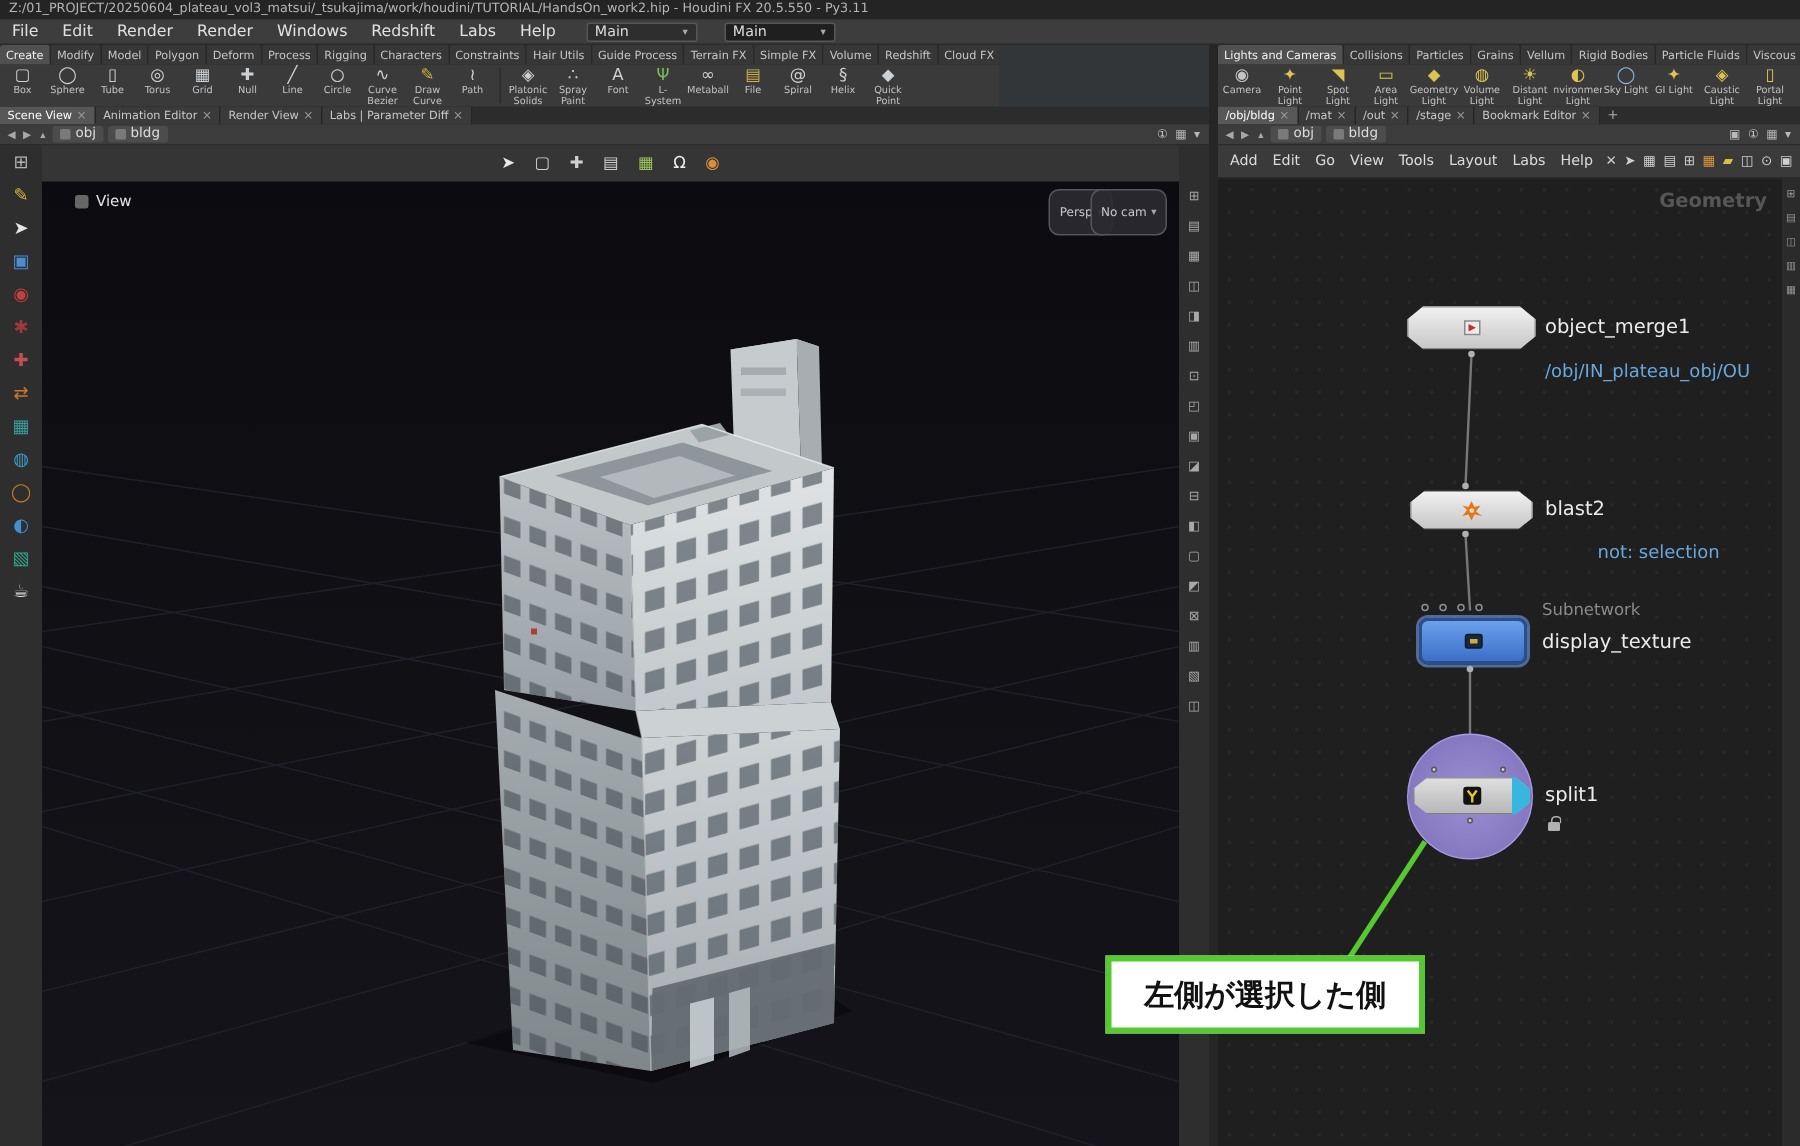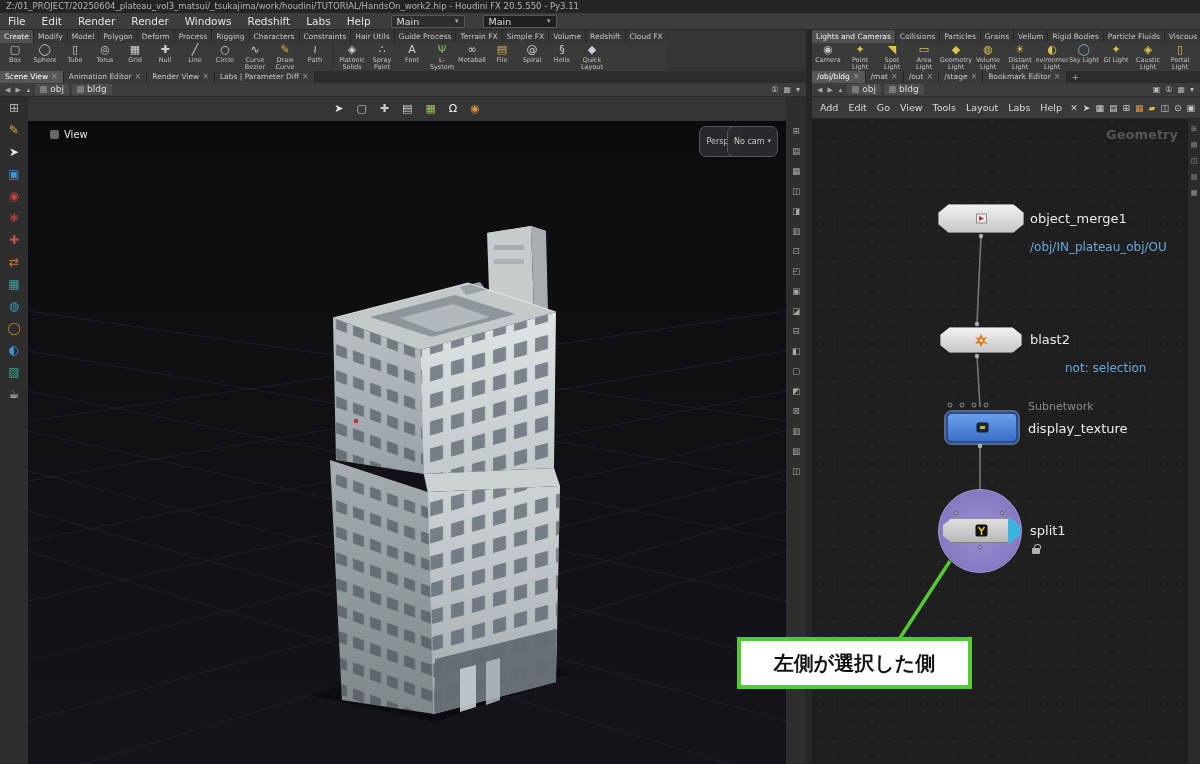--- a/index.html
+++ b/index.html
@@ -115,21 +115,21 @@
   .node-label { position:absolute; font-size:13px; color:#ebebeb; white-space:nowrap; }
   .node-sub { position:absolute; font-size:12px; color:#69a8dc; white-space:nowrap; }
   .node-type { position:absolute; font-size:11px; color:#8b8b8b; white-space:nowrap; }
   .ndot { position:absolute; width:4px; height:4px; border-radius:50%; background:#cfcfcf; border:1px solid #555; }
   .lock { position:absolute; width:8px; height:6px; background:#b0b0b0; border-radius:1px; }
   .lock:before { content:""; position:absolute; left:1.5px; top:-4px; width:5px; height:4px;
     border:1.2px solid #b0b0b0; border-bottom:none; border-radius:3px 3px 0 0; }
 
   
   #annotation-layer { position:absolute; inset:0; z-index:99; pointer-events:none; }
-  #annotation-box { position:absolute; left:737px; top:637px; width:235px; height:52px; background:#ffffff;
+  #annotation-box { position:absolute; left:737px; top:637px; width:213px; height:52px; background:#ffffff;
     border:4px solid #55c832; display:flex; align-items:center; justify-content:center;
     font-size:20px; font-weight:600; color:#111; }
 </style>
 </head>
 <body>
 
 <div id="app">
 
   <div id="titlebar">
     <span>Z:/01_PROJECT/20250604_plateau_vol3_matsui/_tsukajima/work/houdini/TUTORIAL/HandsOn_work2.hip - Houdini FX 20.5.550 - Py3.11</span>
@@ -256,21 +256,21 @@
           <div class="shelf-tool">
           <span class="ticon" style="color: rgb(204, 209, 213);">@</span>
           <span class="tlabel">Spiral</span>
         </div>
           <div class="shelf-tool">
           <span class="ticon" style="color: rgb(204, 209, 213);">§</span>
           <span class="tlabel">Helix</span>
         </div>
           <div class="shelf-tool">
           <span class="ticon" style="color: rgb(204, 209, 213);">◆</span>
-          <span class="tlabel">Quick Layout</span>
+          <span class="tlabel">Quick Point</span>
         </div>
         </div>
     </div>
   </div>
 
   <div id="shelf-right">
     <div class="shelf-tabs">
 
     <div class="shelf-tab active">Lights and Cameras</div>
         <div class="shelf-tab">Collisions</div>

